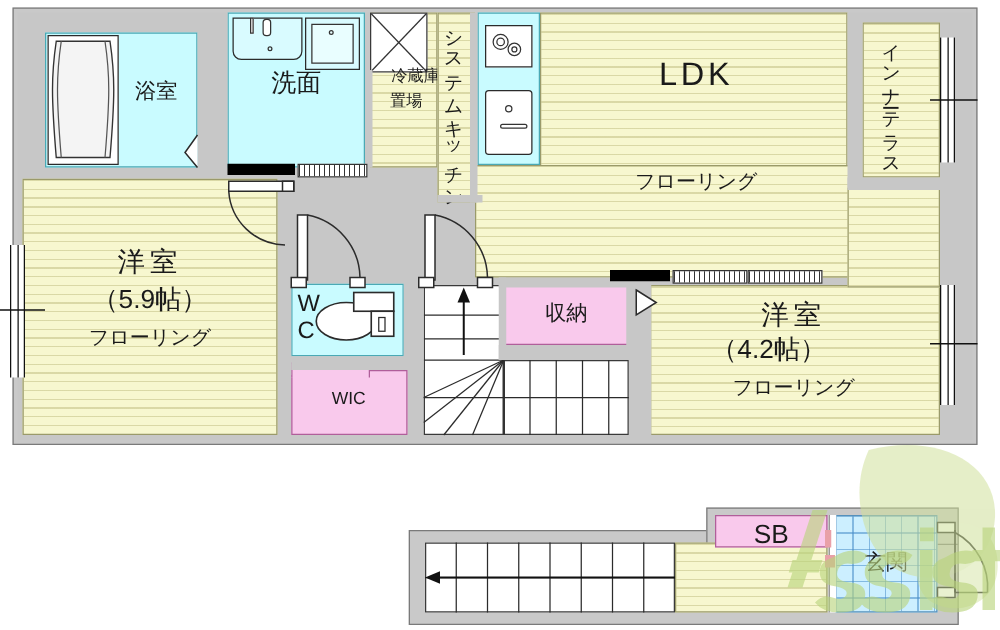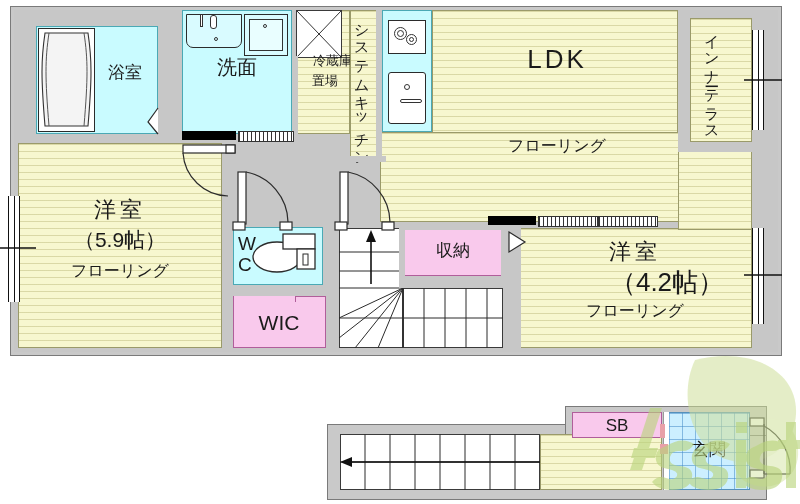--- a/index.html
+++ b/index.html
@@ -133,41 +133,41 @@
   <div class="lbl c" style="left:35px;top:228px;width:170px;font-size:21px;">（5.9帖）</div>
   <div class="lbl c" style="left:40px;top:262px;width:160px;font-size:16px;">フローリング</div>
   <div class="win-v" style="left:8px;top:196px;width:10px;height:106px;"></div>
   <svg class="ov">
     <line x1="0" y1="248" x2="36" y2="248" stroke="#111" stroke-width="1.3"></line>
   </svg>
 
   <div class="ab floor" style="left:520px;top:228px;width:232px;height:120px;"></div>
   <div class="ab floor" style="left:678px;top:150px;width:74px;height:80px;"></div>
   <div class="lbl c" style="left:550px;top:240px;width:170px;font-size:22px;letter-spacing:4px;">洋室</div>
-  <div class="lbl c" style="left:577px;top:268px;width:180px;font-size:26px;">（4.2帖）</div>
+  <div class="lbl c" style="left:525px;top:268px;width:180px;font-size:21px;">（4.2帖）</div>
   <div class="lbl c" style="left:550px;top:302px;width:170px;font-size:16px;">フローリング</div>
   <div class="win-v" style="left:752px;top:228px;width:10px;height:96px;"></div>
   <svg class="ov">
     <line x1="744" y1="275" x2="782" y2="275" stroke="#111" stroke-width="1.3"></line>
   </svg>
 
   <div class="ab wet" style="left:233px;top:227px;width:90px;height:58px;"></div>
   <div class="lbl" style="left:238px;top:233px;width:26px;font-size:19px;font-weight:500;">W</div>
   <div class="lbl" style="left:238px;top:254px;width:26px;font-size:19px;font-weight:500;">C</div>
 
   <svg class="ov">
     <ellipse cx="277" cy="257" rx="24" ry="15" fill="#fff" stroke="#2b2b2b" stroke-width="1.3"></ellipse>
     <rect x="283" y="234" width="32" height="15" fill="#fff" stroke="#2b2b2b" stroke-width="1.3"></rect>
     <rect x="297" y="249" width="18" height="20" fill="#fff" stroke="#2b2b2b" stroke-width="1.3"></rect>
     <rect x="303" y="254" width="5" height="11" fill="#fff" stroke="#2b2b2b" stroke-width="1"></rect>
   </svg>
 
   <div class="ab pink" style="left:233px;top:296px;width:93px;height:52px;"></div>
   <div class="ab pink" style="left:233px;top:290px;width:63px;height:12px;border-bottom:none;"></div>
-  <div class="lbl c" style="left:236px;top:311px;width:86px;font-size:21px;">WIC</div>
+  <div class="lbl c" style="left:236px;top:311px;width:86px;font-size:14px;">WIC</div>
 
   <div class="ab pink" style="left:403px;top:228px;width:100px;height:48px;"></div>
   <div class="lbl c" style="left:404px;top:241px;width:98px;font-size:17px;">収納</div>
 
   <div class="ab white-fill" style="left:339px;top:228px;width:64px;height:120px;"></div>
   <div class="ab white-fill" style="left:403px;top:288px;width:100px;height:60px;"></div>
   <svg class="ov">
     <g stroke="#2b2b2b" stroke-width="1" fill="none">
       <line x1="339" y1="252" x2="403" y2="252"></line>
       <line x1="339" y1="271" x2="403" y2="271"></line>
@@ -251,21 +251,21 @@
       <line x1="515" y1="434" x2="515" y2="490"></line>
       <line x1="340" y1="462" x2="540" y2="462"></line>
     </g>
     <line x1="540" y1="462" x2="348" y2="462" stroke="#111" stroke-width="1.5"></line>
     <polygon points="340,462 352,457 352,467" fill="#111"></polygon>
   </svg>
 
   <div class="ab floor" style="left:540px;top:434px;width:122px;height:56px;"></div>
 
   <div class="ab pink" style="left:572px;top:412px;width:90px;height:26px;"></div>
-  <div class="lbl c" style="left:572px;top:416px;width:90px;font-size:17px;font-weight:500;">SB</div>
+  <div class="lbl c" style="left:572px;top:416px;width:90px;font-size:21px;font-weight:500;">SB</div>
 
   <div class="ab tile" style="left:668px;top:412px;width:82px;height:78px;"></div>
   <div class="lbl c" style="left:668px;top:440px;width:82px;font-size:17px;">玄関</div>
   <div class="ab" style="left:663px;top:412px;width:6px;height:78px;background:#fff;border-left:1px solid #999;"></div>
   <div class="ab" style="left:660px;top:424px;width:5px;height:14px;background:#e8a0a8;"></div>
   <div class="ab" style="left:660px;top:444px;width:8px;height:10px;background:#e8a0a8;"></div>
 
   <svg class="ov">
     <rect x="750" y="418" width="14" height="8" fill="#fff" stroke="#2b2b2b" stroke-width="1.2"></rect>
     <rect x="750" y="470" width="14" height="8" fill="#fff" stroke="#2b2b2b" stroke-width="1.2"></rect>

